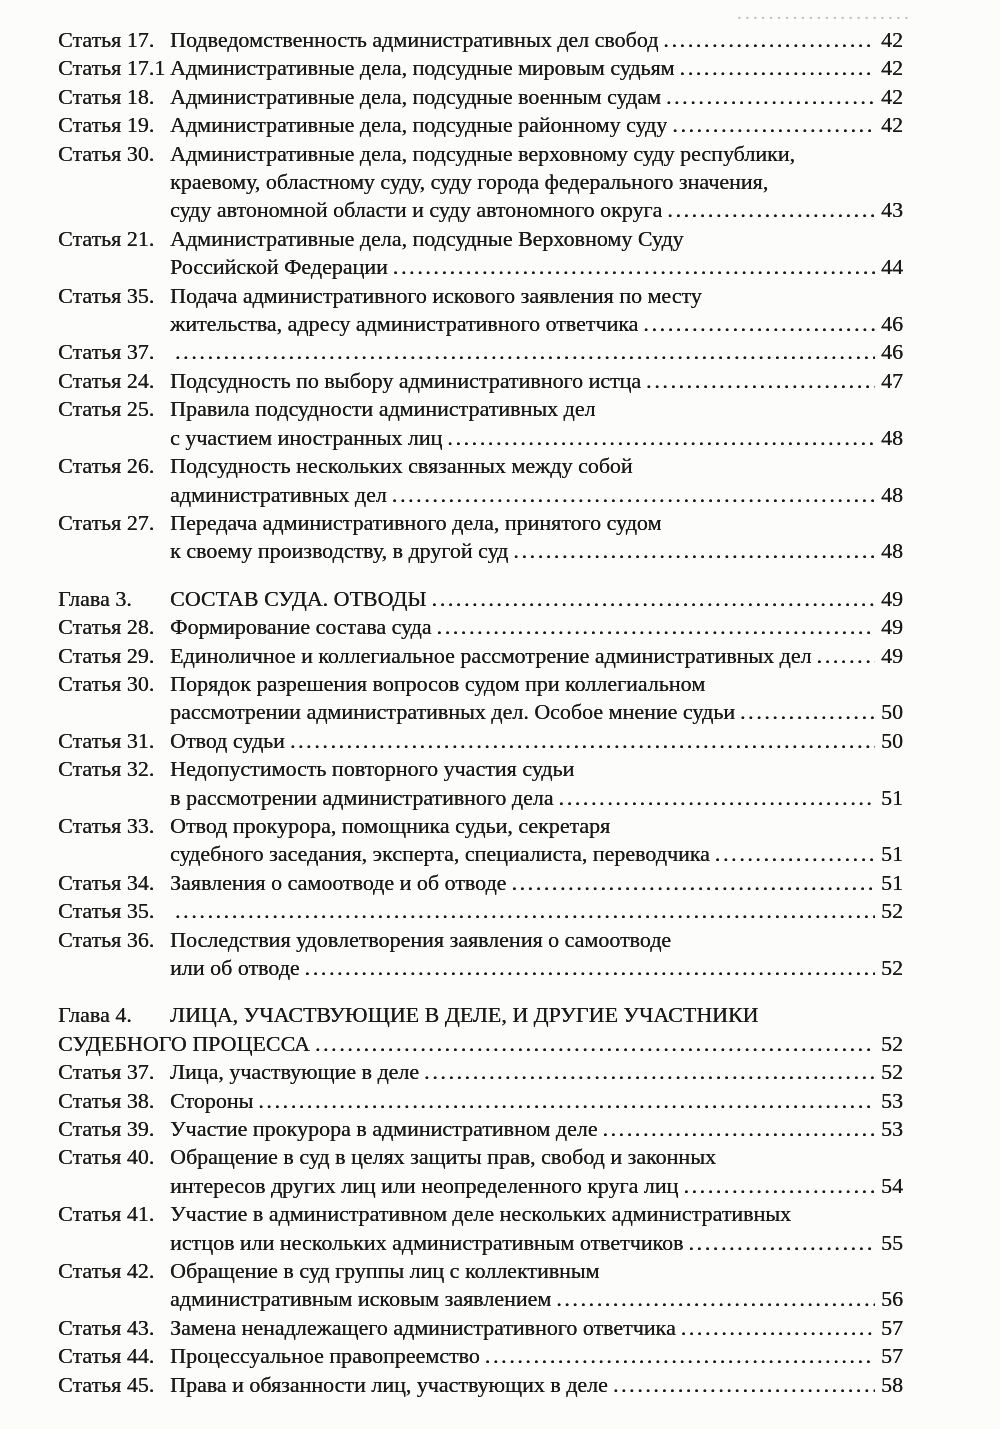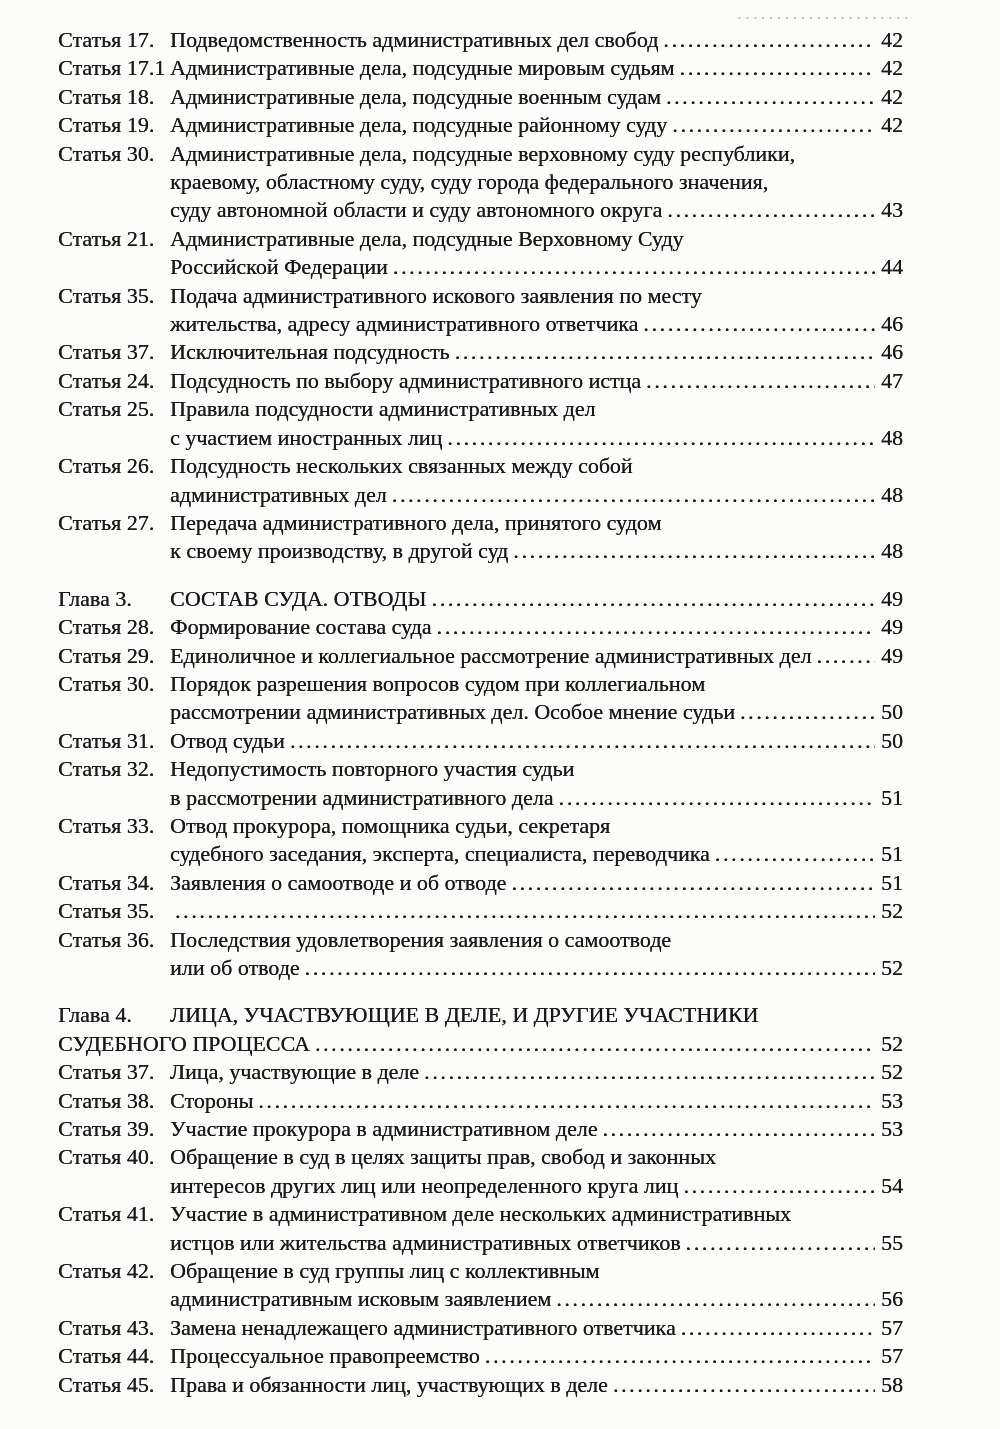--- a/index.html
+++ b/index.html
@@ -131,21 +131,20 @@
         </div>
         <div class="line cont">
           <span class="txt">жительства, адресу административного ответчика</span>
           <span class="dots">................................................................................................................................................................</span>
           <span class="pagenum">46</span>
         </div>
       </div>
       <div class="entry article">
         <div class="line">
           <span class="label">Статья 37.</span>
-          <span class="txt">Исключительная подсудность</span>
           <span class="dots">................................................................................................................................................................</span>
           <span class="pagenum">46</span>
         </div>
       </div>
       <div class="entry article">
         <div class="line">
           <span class="label">Статья 24.</span>
           <span class="txt">Подсудность по выбору административного истца</span>
           <span class="dots">................................................................................................................................................................</span>
           <span class="pagenum">47</span>
@@ -320,21 +319,21 @@
           <span class="dots">................................................................................................................................................................</span>
           <span class="pagenum">54</span>
         </div>
       </div>
       <div class="entry article">
         <div class="line">
           <span class="label">Статья 41.</span>
           <span class="txt">Участие в административном деле нескольких административных</span>
         </div>
         <div class="line cont">
-          <span class="txt">истцов или жительства административных ответчиков</span>
+          <span class="txt">истцов или нескольких административным ответчиков</span>
           <span class="dots">................................................................................................................................................................</span>
           <span class="pagenum">55</span>
         </div>
       </div>
       <div class="entry article">
         <div class="line">
           <span class="label">Статья 42.</span>
           <span class="txt">Обращение в суд группы лиц с коллективным</span>
         </div>
         <div class="line cont">

